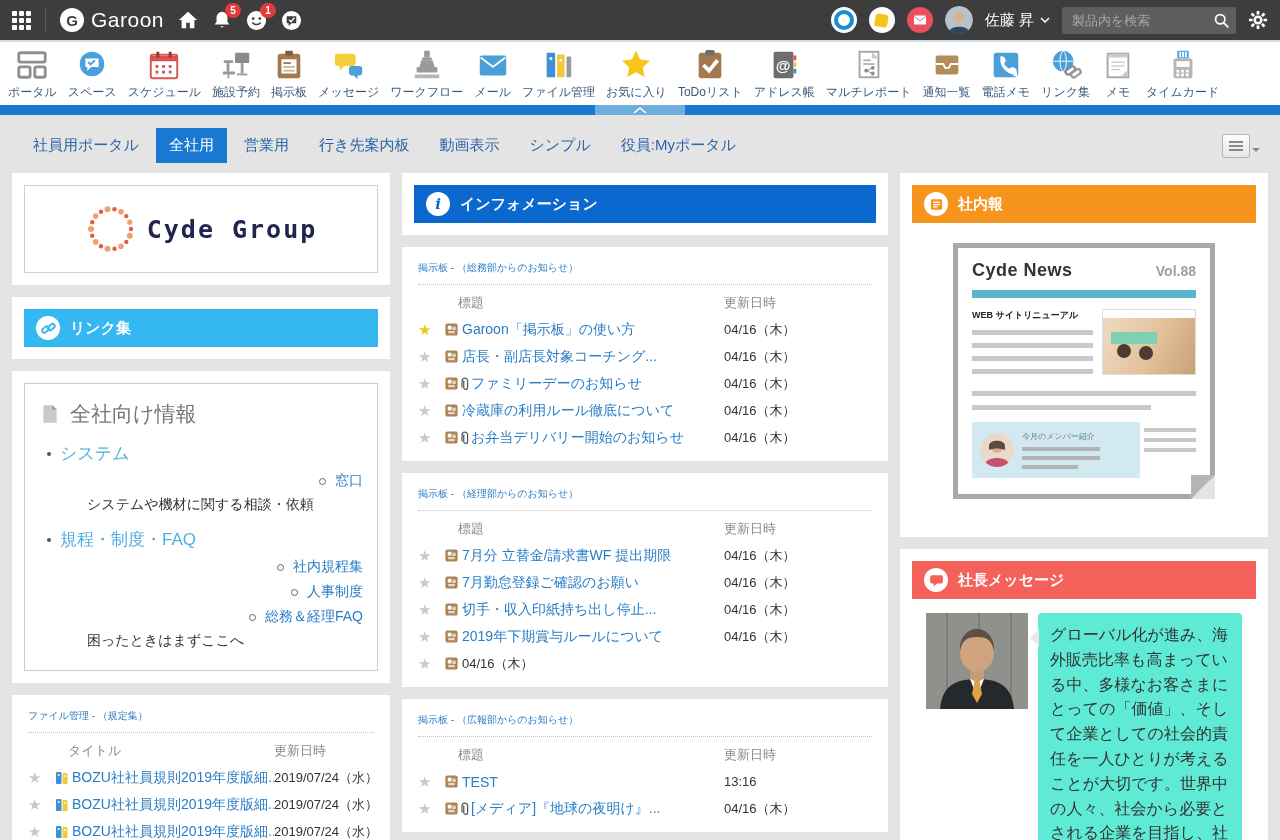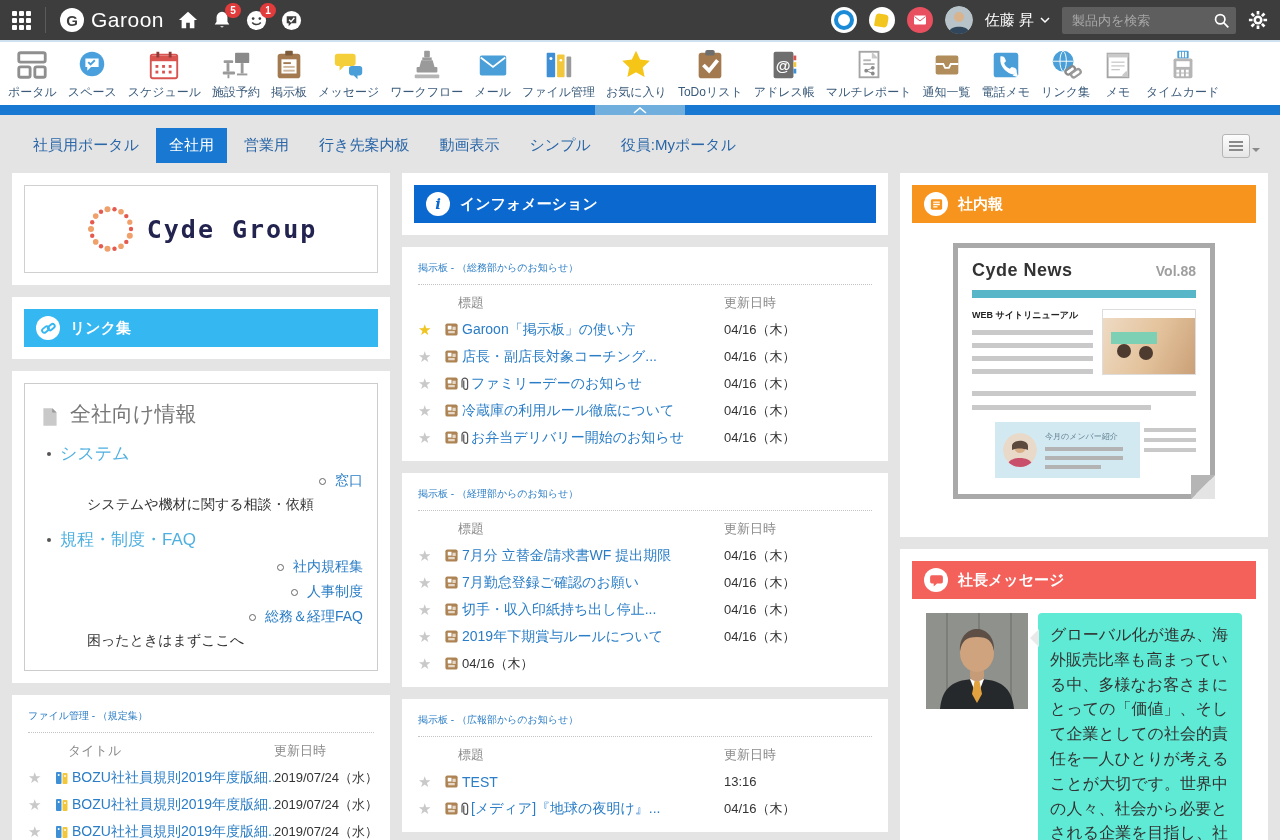--- a/index.html
+++ b/index.html
@@ -53,21 +53,21 @@
   .bn-lblue{background:#35b7f2;}
   .bn-blue{background:#0b68cf;}
   .bn-orange{background:#f7941e;}
   .bn-red{background:#f4605a;}
   .iinfo{color:#0b68cf;font-family:"DejaVu Serif",serif;font-weight:bold;font-style:italic;font-size:15px;line-height:1;}
   
   .logo-inner{border:1px solid #d0d0d0;height:86px;display:flex;align-items:center;justify-content:center;gap:4px;cursor:pointer;}
   .logo-text{font-family:"DejaVu Sans Mono",monospace;font-weight:bold;font-size:25px;color:#232350;letter-spacing:2px;margin-left:6px;}
   
   .ibox{border:1px solid #ccc;padding:16px 14px 20px;}
-  .ibox-title{display:flex;gap:9px;align-items:flex-end;font-size:21px;color:#777;}
+  .ibox-title{display:flex;gap:9px;align-items:center;font-size:21px;color:#777;}
   .lv1{display:flex;gap:9px;align-items:center;margin:14px 0 4px 8px;font-size:17px;}
   .lv1 a{color:#4fb0e0;text-decoration:none;}
   .b1{width:4px;height:4px;background:#555;border-radius:50%;flex:none;}
   .lv2{display:flex;gap:9px;align-items:center;margin:7px 0 0 34px;font-size:14px;justify-content:flex-end;}
   .b2{width:5px;height:5px;border:1.5px solid #666;border-radius:50%;flex:none;}
   .lv2 a{color:#2a7dc6;text-decoration:none;}
   .note{margin:6px 0 0 48px;font-size:14px;color:#333;}
   
   .sec{padding:14px 16px 10px;}
   .sec-h{font-size:10px;color:#2a7dc6;padding-bottom:9px;border-bottom:1px dotted #c3c3c3;cursor:pointer;}
@@ -95,21 +95,21 @@
   .ncols{display:flex;gap:9px;}
   .nleft{flex:1;}
   .headline{font-size:9px;font-weight:bold;color:#222;}
   .gl{height:5px;background:#c9c9c9;margin:8px 0;}
   .thumb{width:92px;height:64px;flex:none;border:1px solid #ddd;background:
       linear-gradient(#fff 0 8px,transparent 8px),
       linear-gradient(115deg,#efdcc6 0%,#e3c29b 55%,#caa078 100%);position:relative;}
   .thumb::before{content:"";position:absolute;left:8px;top:22px;width:46px;height:12px;background:#7ed0b4;}
   .thumb::after{content:"";position:absolute;left:14px;top:34px;width:14px;height:14px;border-radius:50%;background:#4e3b30;box-shadow:22px 2px 0 #4e3b30;}
   .wl{height:5px;background:#c9c9c9;margin:9px 0;}
-  .nbot{display:flex;gap:4px;margin-top:12px;margin-left:23px;}
+  .nbot{display:flex;gap:4px;margin-top:12px;}
   .member{background:#d3e9f2;flex:1;display:flex;gap:8px;padding:9px 8px;align-items:center;}
   .mtext .cap{font-size:8px;color:#5e7f8d;}
   .mgl{height:4px;background:#b3b3b3;margin-top:5px;width:78px;}
   .nright{width:52px;}
   .nright .gl{height:4px;margin:6px 0;}
   
   .pres{display:flex;gap:10px;padding:14px 14px 18px;}
   .bubble{position:relative;background:#5eead4;border-radius:4px;padding:10px 12px;flex:1;font-size:16px;line-height:1.55;color:#333;}
   .bubble::before{content:"";position:absolute;left:-8px;top:16px;border:9px solid transparent;border-right-color:#e9e9e9;border-left:0;}
 </style>

